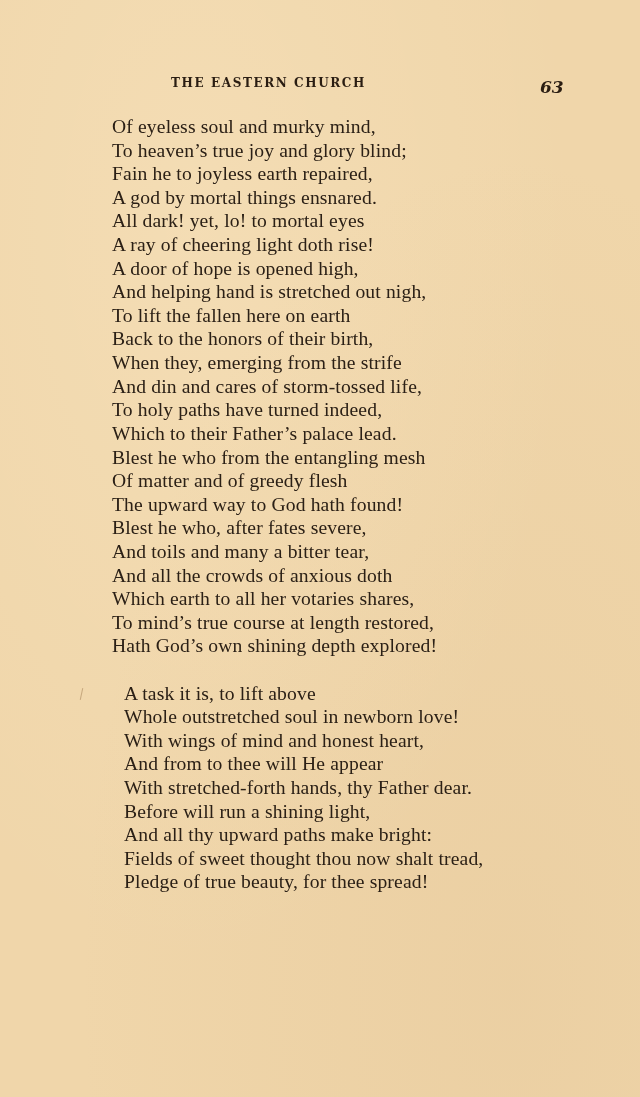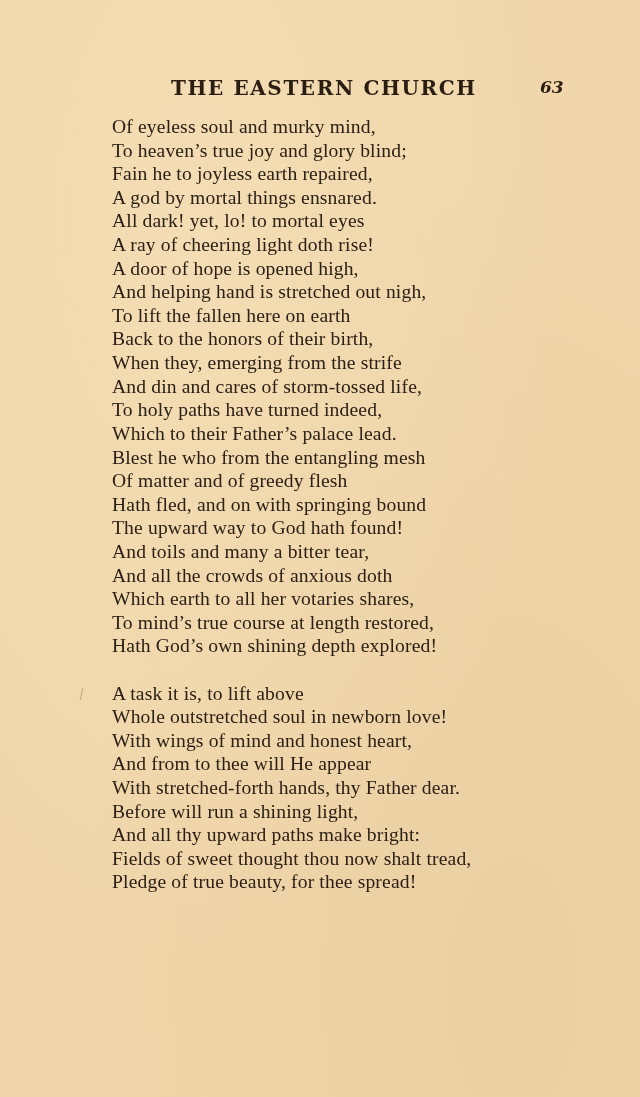--- a/index.html
+++ b/index.html
@@ -22,21 +22,21 @@
         radial-gradient(ellipse at 30% 20%, rgba(255,240,210,0.25), rgba(0,0,0,0) 60%),
         radial-gradient(ellipse at 80% 90%, rgba(200,160,110,0.12), rgba(0,0,0,0) 60%),
         #f0d6aa;
     }
     .running-head {
       position: absolute;
       left: 171px;
       top: 76px;
       font-family: "DejaVu Serif", "Liberation Serif", serif;
       font-weight: bold;
-      font-size: 20px;
+      font-size: 12px;
       letter-spacing: 1.6px;
       color: #2a1d12;
       white-space: nowrap;
     }
     .page-number {
       position: absolute;
       left: 540px;
       top: 77px;
       font-family: "DejaVu Serif", "Liberation Serif", serif;
       font-weight: bold;
@@ -48,20 +48,21 @@
       position: absolute;
       left: 112px;
       top: 115px;
       width: 460px;
     }
     .stanza {
       margin: 0;
     }
     .stanza + .stanza {
       margin-top: 23.6px;
+      margin-left: 12px;
     }
     .line {
       display: block;
       font-size: 19.6px;
       line-height: 23.62px;
       height: 23.62px;
       white-space: nowrap;
       letter-spacing: 0.15px;
     }
     .speck {
@@ -93,22 +94,22 @@
       <span class="line">A door of hope is opened high,</span>
       <span class="line">And helping hand is stretched out nigh,</span>
       <span class="line">To lift the fallen here on earth</span>
       <span class="line">Back to the honors of their birth,</span>
       <span class="line">When they, emerging from the strife</span>
       <span class="line">And din and cares of storm-tossed life,</span>
       <span class="line">To holy paths have turned indeed,</span>
       <span class="line">Which to their Father’s palace lead.</span>
       <span class="line">Blest he who from the entangling mesh</span>
       <span class="line">Of matter and of greedy flesh</span>
-      <span class="line">Hath fled, and on with springing bound</span>
       <span class="line">The upward way to God hath found!</span>
+      <span class="line">Blest he who, after fates severe,</span>
       <span class="line">And toils and many a bitter tear,</span>
       <span class="line">And all the crowds of anxious doth</span>
       <span class="line">Which earth to all her votaries shares,</span>
       <span class="line">To mind’s true course at length restored,</span>
       <span class="line">Hath God’s own shining depth explored!</span>
     </div>
 
     <div class="stanza">
       <span class="line">A task it is, to lift above</span>
       <span class="line">Whole outstretched soul in newborn love!</span>

